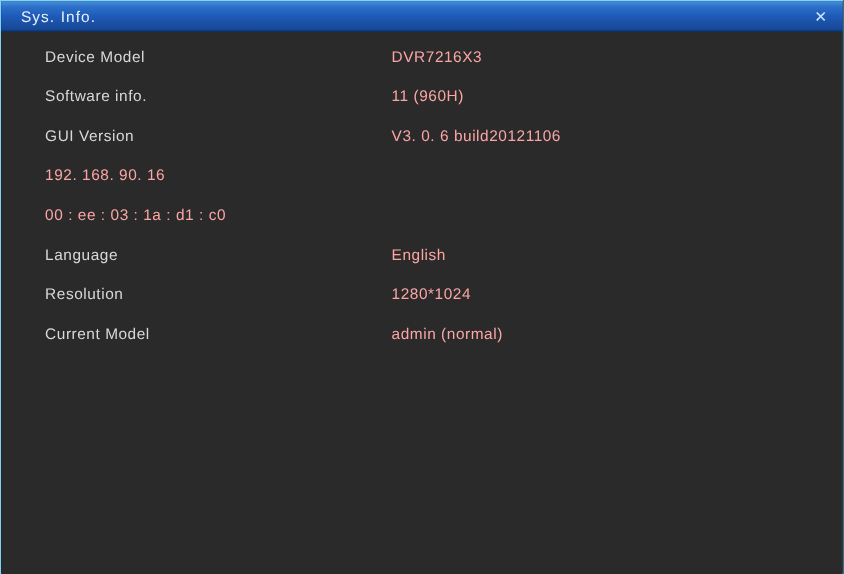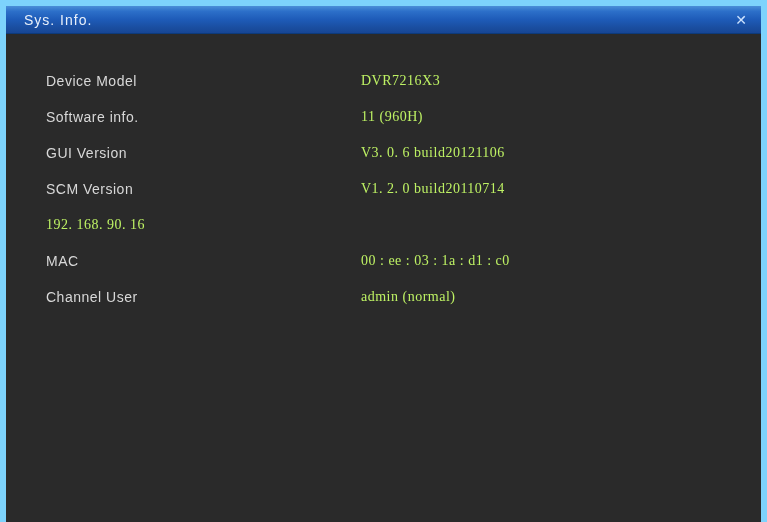--- a/index.html
+++ b/index.html
@@ -10,21 +10,21 @@
     body {
       width: 767px;
       height: 522px;
       font-family: Arial, sans-serif;
       background: #000;
     }
     .window {
       width: 767px;
       height: 522px;
       background: #000;
-      border: 6px solid #7dd3fc;
+      border: 1px solid #7dd3fc;
     }
     .titlebar {
       height: 28px;
       background: linear-gradient(to bottom, #4a8fd8 0%, #2c6fc9 20%, #1e5bb8 50%, #1a4ea0 80%, #164594 100%);
       display: flex;
       align-items: center;
       justify-content: space-between;
       padding: 0 12px 0 18px;
       border-bottom: 1px solid #0d3a7a;
     }
@@ -40,39 +40,38 @@
       display: flex;
       align-items: center;
       justify-content: center;
       cursor: pointer;
       color: #cde3ff;
       font-size: 14px;
     }
     .content {
       background: #2a2a2a;
       height: calc(522px - 28px);
-      padding: 37px 40px;
+      padding: 12px 40px;
     }
     .info-row {
       display: flex;
       margin-bottom: 16px;
       height: 20px;
       align-items: center;
     }
     .info-label {
       width: 315px;
       color: #d8d8d8;
       font-size: 14px;
       letter-spacing: 0.5px;
     }
     .info-value {
-      color: #bef264;
+      color: #fca5a5;
       font-size: 14px;
       letter-spacing: 0.5px;
-      font-family: Liberation Serif, serif;
     }
   </style>
 </head>
 <body>
 
 <div class="window">
   <div class="titlebar">
     <span class="titlebar-title">Sys.  Info.</span>
     <span class="close-btn">✕</span>
   </div>
@@ -83,28 +82,31 @@
     </div>
     <div class="info-row">
       <span class="info-label">Software info.</span>
       <span class="info-value">11  (960H)</span>
     </div>
     <div class="info-row">
       <span class="info-label">GUI  Version</span>
       <span class="info-value">V3. 0. 6  build20121106</span>
     </div>
     <div class="info-row">
-      <span class="info-label">SCM  Version</span>
-      <span class="info-value">V1. 2. 0  build20110714</span>
-    </div>
-    <div class="info-row">
       <span class="info-value">192. 168. 90. 16</span>
     </div>
     <div class="info-row">
-      <span class="info-label">MAC</span>
       <span class="info-value">00 : ee : 03 : 1a : d1 : c0</span>
     </div>
     <div class="info-row">
-      <span class="info-label">Channel User</span>
+      <span class="info-label">Language</span>
+      <span class="info-value">English</span>
+    </div>
+    <div class="info-row">
+      <span class="info-label">Resolution</span>
+      <span class="info-value">1280*1024</span>
+    </div>
+    <div class="info-row">
+      <span class="info-label">Current Model</span>
       <span class="info-value">admin  (normal)</span>
     </div>
   </div>
 </div>
 
 </body></html>

